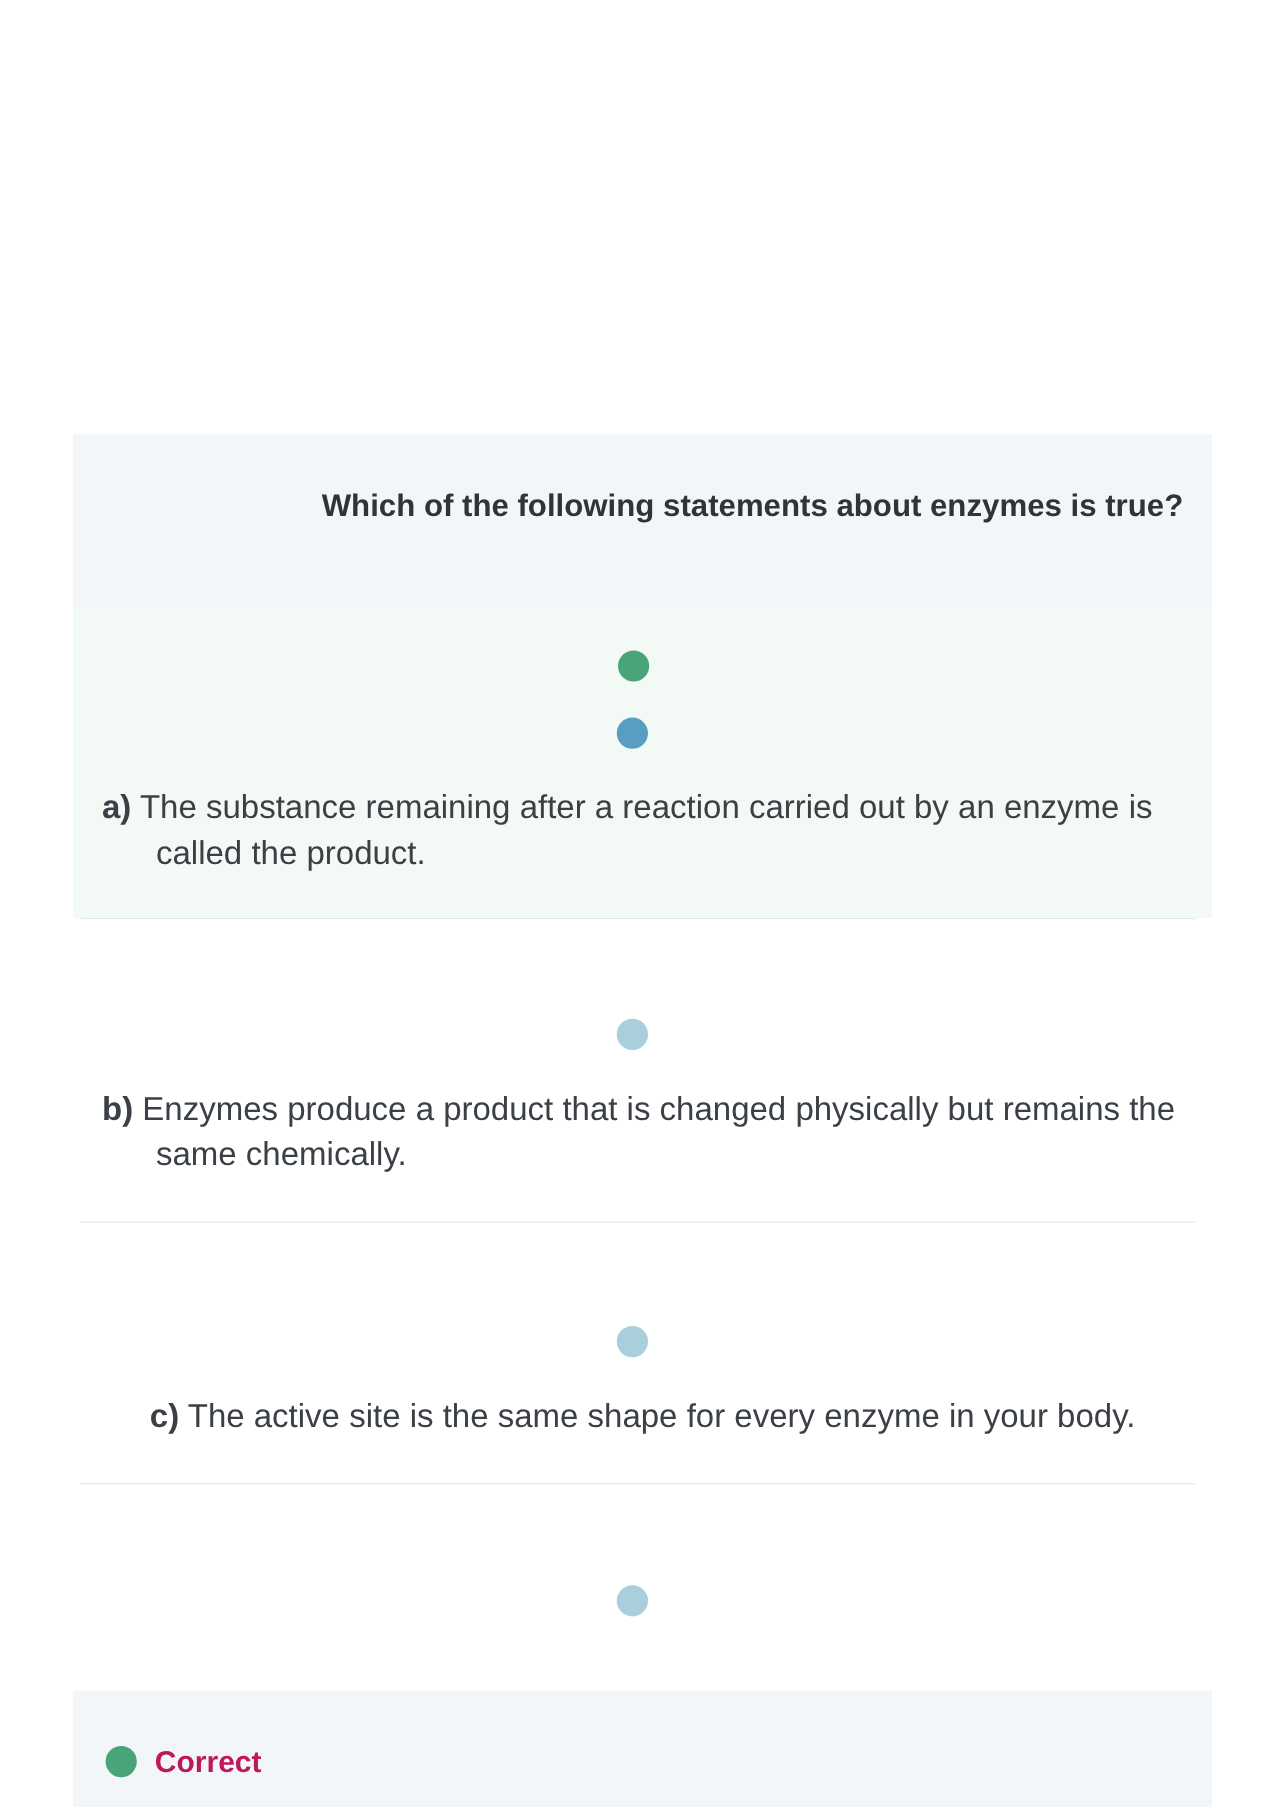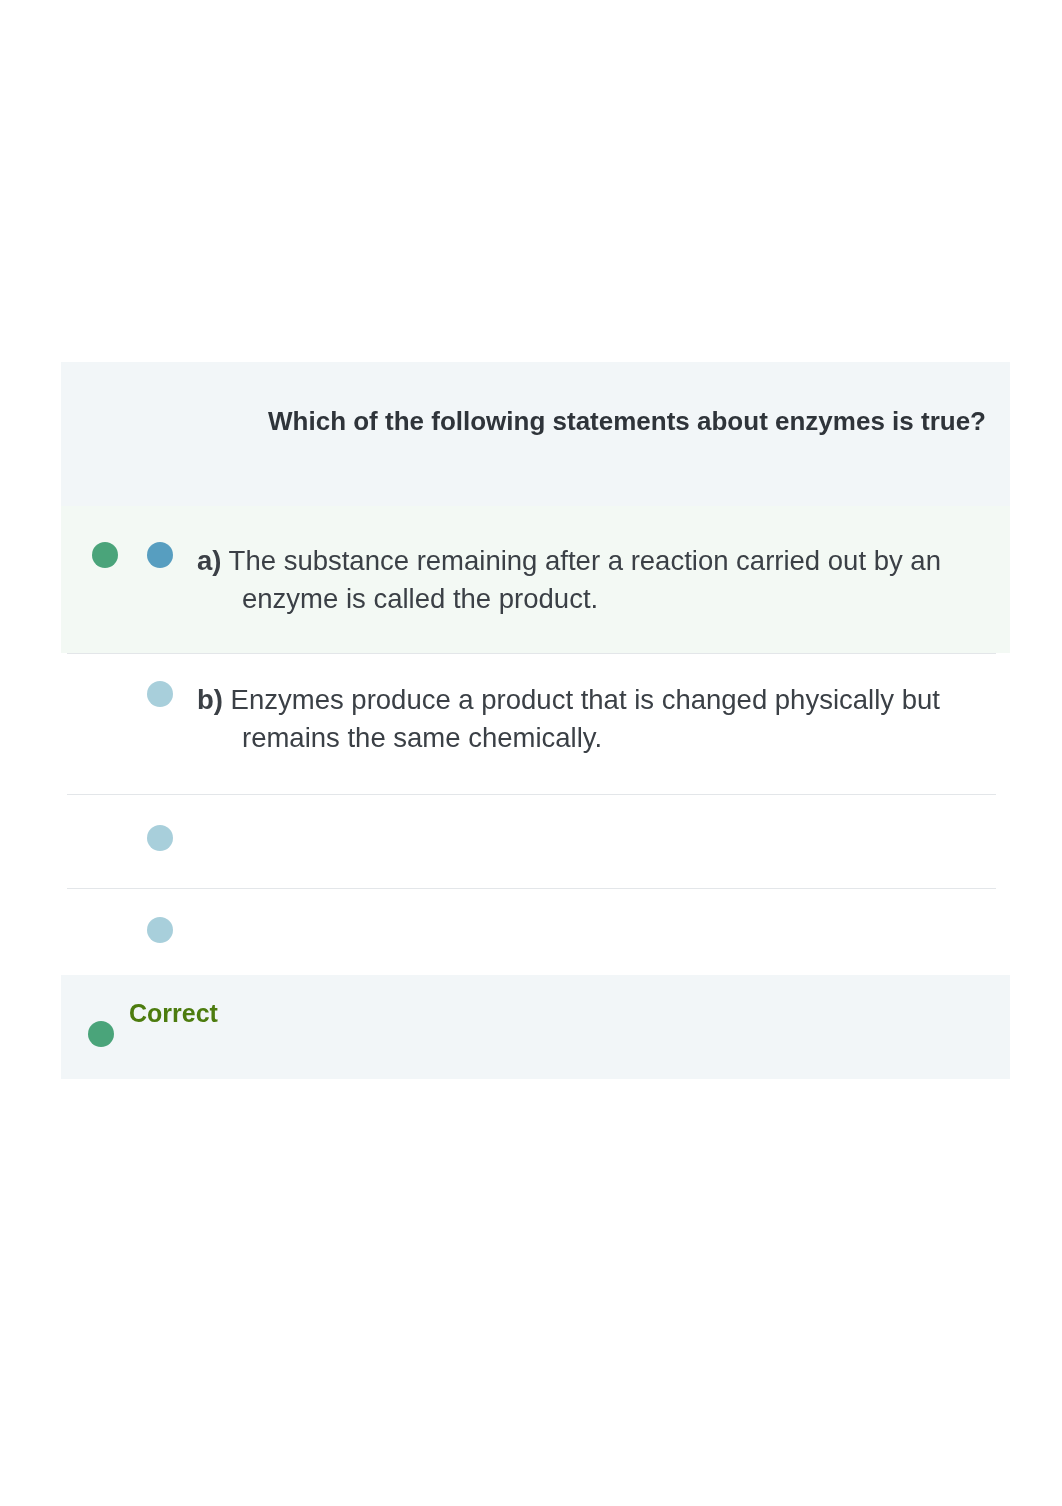--- a/index.html
+++ b/index.html
@@ -20,23 +20,24 @@
     background: #f2f6f8;
     height: 144px;
     padding: 44px 24px 0 24px;
     text-align: right;
   }
   .q-title {
     font-size: 26px; font-weight: bold; color: #2f343a;
     line-height: 30px;
   }
   .option {
-    display: flex; 
+    display: flex; align-items: center;
     padding: 37px 24px 28px 24px;
     position: relative;
+    flex-direction: column;
   }
   .option.r-a { padding-top: 36px; padding-bottom: 35px; }
   .option.r-b { padding-top: 27px; padding-bottom: 37px; }
   .option.r-c { padding-top: 30px; padding-bottom: 37px; }
   .option.r-d { padding-top: 28px; padding-bottom: 32px; }
   .option.correct { background: #f3f9f4; }
   .marker { width: 56px; flex: 0 0 56px; padding-left: 7px; }
   .dot-green { width: 26px; height: 26px; border-radius: 50%; background: #4aa47a; }
   .radiocell { width: 56px; flex: 0 0 56px; padding-left: 6px; }
   .radio { width: 26px; height: 26px; border-radius: 50%; background: #a8cfdb; }
@@ -45,21 +46,21 @@
               padding-left: 45px; text-indent: -45px; }
   .opt-text b { font-weight: bold; }
   .divider { height: 1px; background: #e3e6e9; margin: 0 14px 0 6px; }
   .footer {
     background: #f2f6f8;
     height: 104px;
     padding: 0 24px;
     display: flex; align-items: flex-start;
   }
   .footer .dot { width: 26px; height: 26px; border-radius: 50%; background: #4aa47a; margin-left: 3px; margin-right: 15px; margin-top: 46px;}
-  .footer .label { font-size: 25px; color: #4d7c0f; font-weight: bold; line-height: 29px; margin-top: 24px; }
+  .footer .label { font-size: 25px; color: #be185d; font-weight: bold; line-height: 29px; margin-top: 46px; }
 </style>
 </head>
 <body>
 
 <div class="quiz-card">
   <div class="q-header">
     <div class="q-title">Which of the following statements about enzymes is true?</div>
   </div>
 
   <div class="option correct r-a" style="background-color: rgb(243, 249, 244);">
@@ -80,20 +81,21 @@
       </div>
     <div class="opt-text"><b>b)</b> <span>Enzymes produce a product that is changed physically but remains the same chemically.</span></div>
   </div>
   <div class="divider"></div>
 
   <div class="option r-c">
     <div class="marker"></div>
     <div class="radiocell">
         <div class="radio" style="background-color: rgb(168, 207, 219);"></div>
       </div>
+    <div class="opt-text"><b>c)</b> <span>The active site is the same shape for every enzyme in your body.</span></div>
   </div>
   <div class="divider"></div>
 
   <div class="option r-d">
     <div class="marker"></div>
     <div class="radiocell">
         <div class="radio" style="background-color: rgb(168, 207, 219);"></div>
       </div>
   </div>
 

